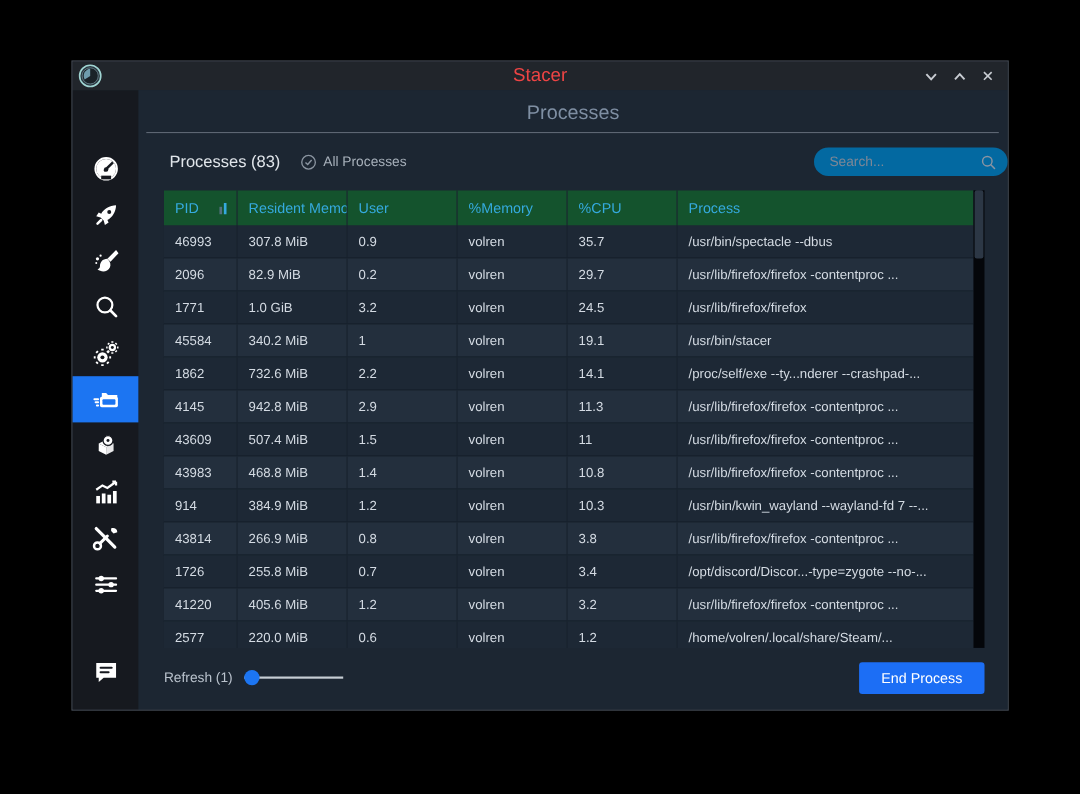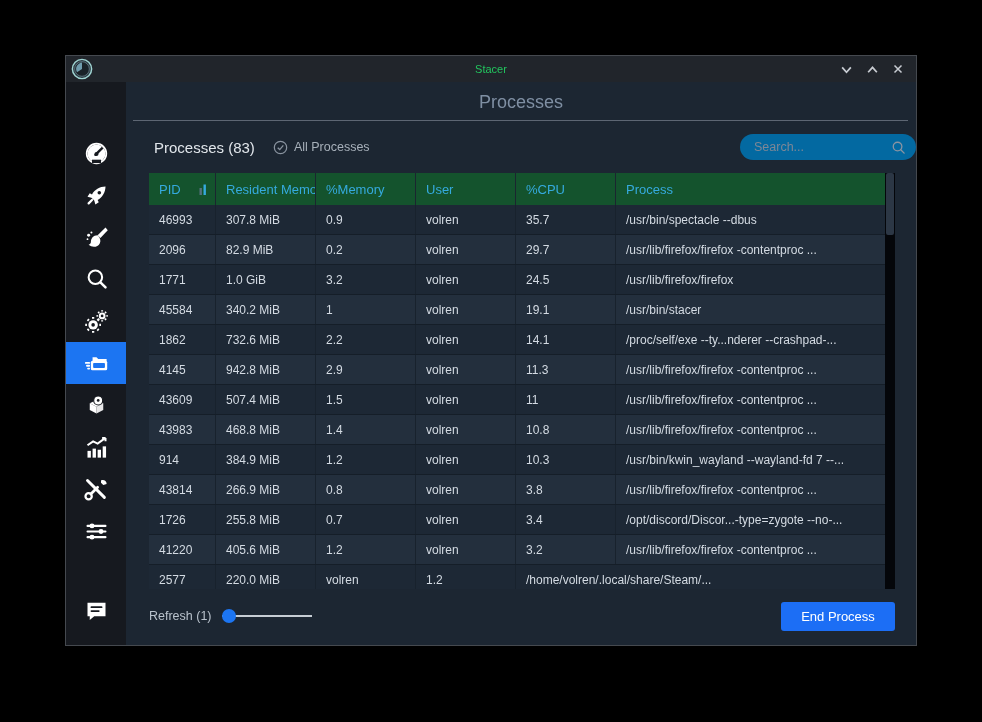--- a/index.html
+++ b/index.html
@@ -9,21 +9,21 @@
   .stage { position:relative; width:982px; height:722px; background:#000; }
 
   .window { position:absolute; left:65px; top:55px; width:852px; height:591px;
             background:#1c2632; border:1px solid #45494f; display:flex; flex-direction:column; }
 
   
   .titlebar { height:26px; background:#21252b; display:flex; align-items:center;
               flex-shrink:0; position:relative; }
   .logo { width:22px; height:22px; margin-left:5px; }
   .win-title { position:absolute; left:0; right:0; text-align:center;
-               color:#22c55e; font-size:11px; pointer-events:none; }
+               color:#ef4444; font-size:17px; pointer-events:none; }
   .win-controls { margin-left:auto; display:flex; align-items:center; gap:6px; padding-right:8px; z-index:2; }
   .win-btn { width:20px; height:20px; background:none; border:none; display:flex;
              align-items:center; justify-content:center; cursor:pointer; }
 
   
   .app-body { flex:1; display:flex; min-height:0; }
   .sidebar { width:60px; background:#16191f; display:flex; flex-direction:column;
              align-items:center; padding-top:50px; padding-bottom:14px; flex-shrink:0; }
   .side-item { width:60px; height:42px; display:flex; align-items:center; justify-content:center;
                background:none; border:none; cursor:pointer; }
@@ -250,25 +250,25 @@
               <span>PID</span>
               <svg class="sort-ico" width="8" height="11" viewBox="0 0 8 11">
                 <rect x="0.5" y="3" width="2.4" height="8" fill="#4d7globalThis" fill-opacity="0"></rect>
                 <rect x="0.5" y="4" width="2.4" height="7" fill="#56707f"></rect>
                 <rect x="4.5" y="0.5" width="2.4" height="10.5" fill="#35aade"></rect>
               </svg>
             </div>
             <div class="th col-mem">
                 <span>Resident Memory</span>
               </div>
+            <div class="th col-user">
+                <span>User</span>
+              </div>
             <div class="th col-pmem">
                 <span>%Memory</span>
-              </div>
-            <div class="th col-user">
-                <span>User</span>
               </div>
             <div class="th col-pcpu">
                 <span>%CPU</span>
               </div>
             <div class="th col-cmd">
                 <span>Process</span>
               </div>
           </div>
           <div>
               <div class="row">
@@ -363,20 +363,21 @@
     <div class="td col-pid">41220</div>
     <div class="td col-mem">405.6 MiB</div>
     <div class="td col-pmem">1.2</div>
     <div class="td col-user">volren</div>
     <div class="td col-pcpu">3.2</div>
     <div class="td col-cmd">/usr/lib/firefox/firefox -contentproc ...</div>
   </div>
               <div class="row">
     <div class="td col-pid">2577</div>
     <div class="td col-mem">220.0 MiB</div>
+    <div class="td col-pmem">0.6</div>
     <div class="td col-user">volren</div>
     <div class="td col-pcpu">1.2</div>
     <div class="td col-cmd">/home/volren/.local/share/Steam/...</div>
   </div>
             </div>
         </div>
 
         <div class="vscroll">
           <div class="thumb"></div>
         </div>

